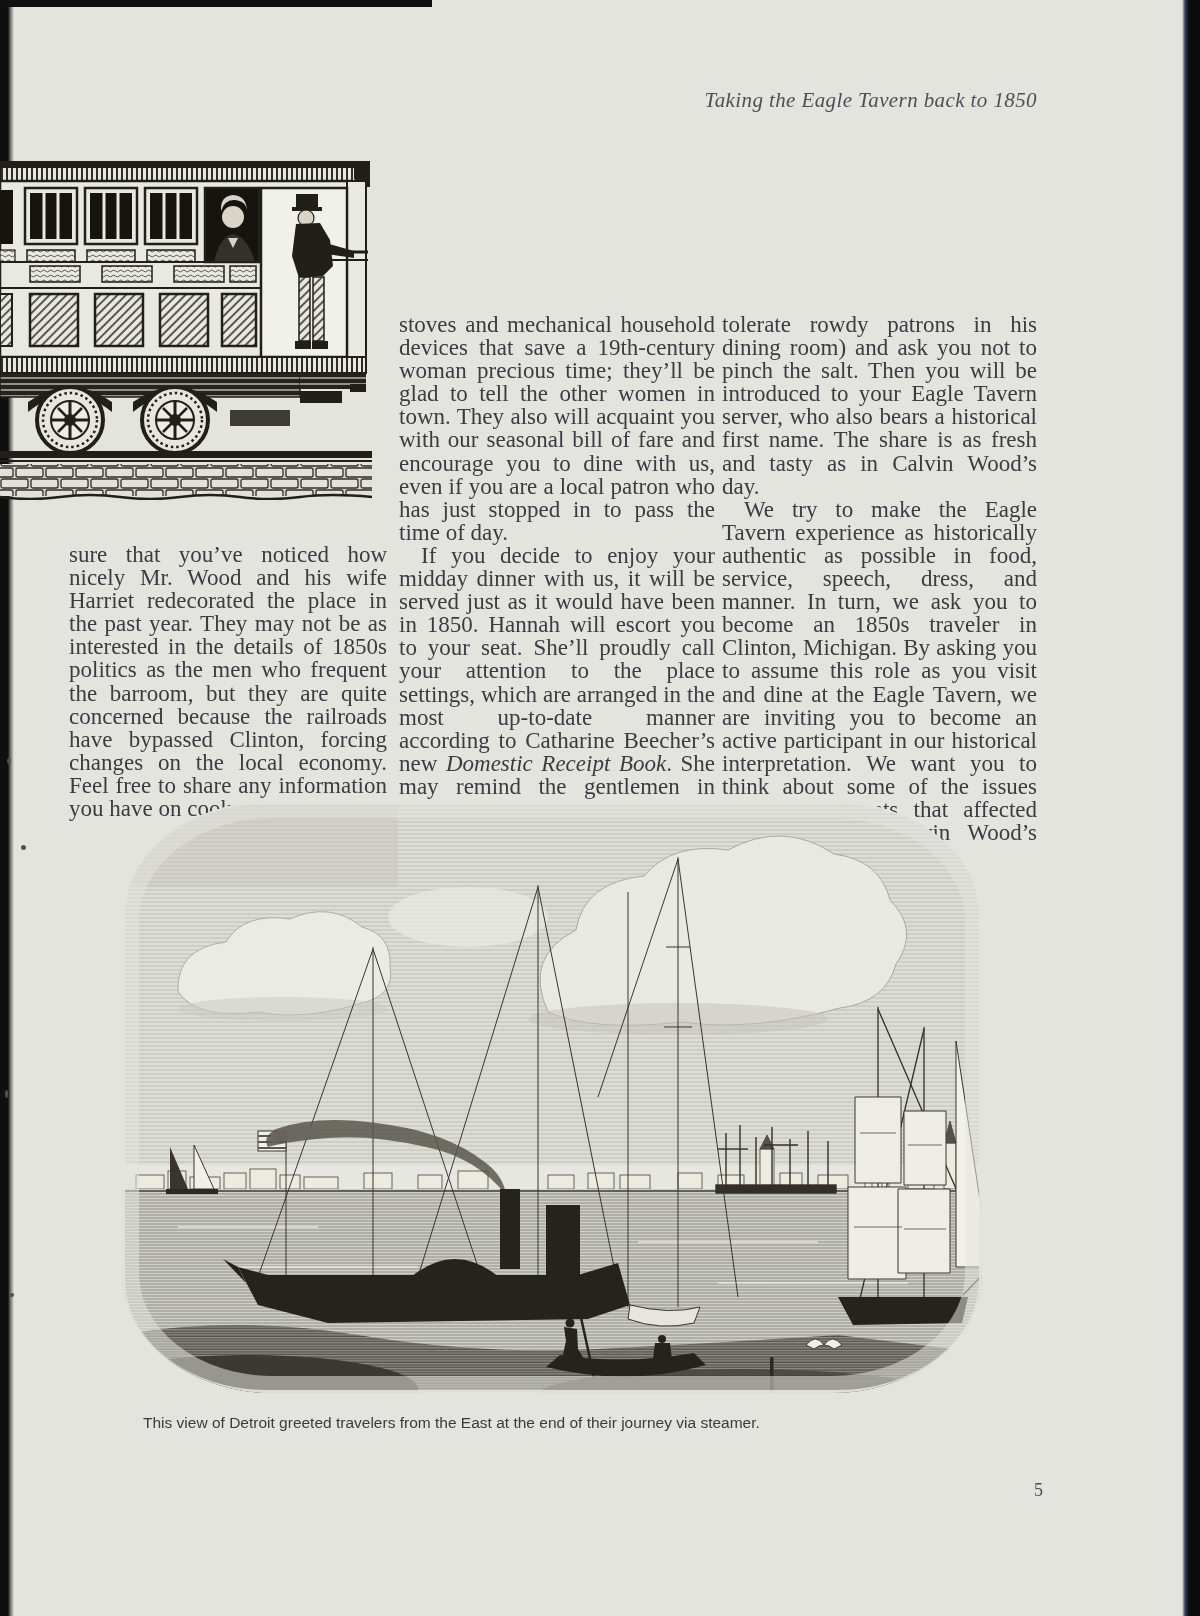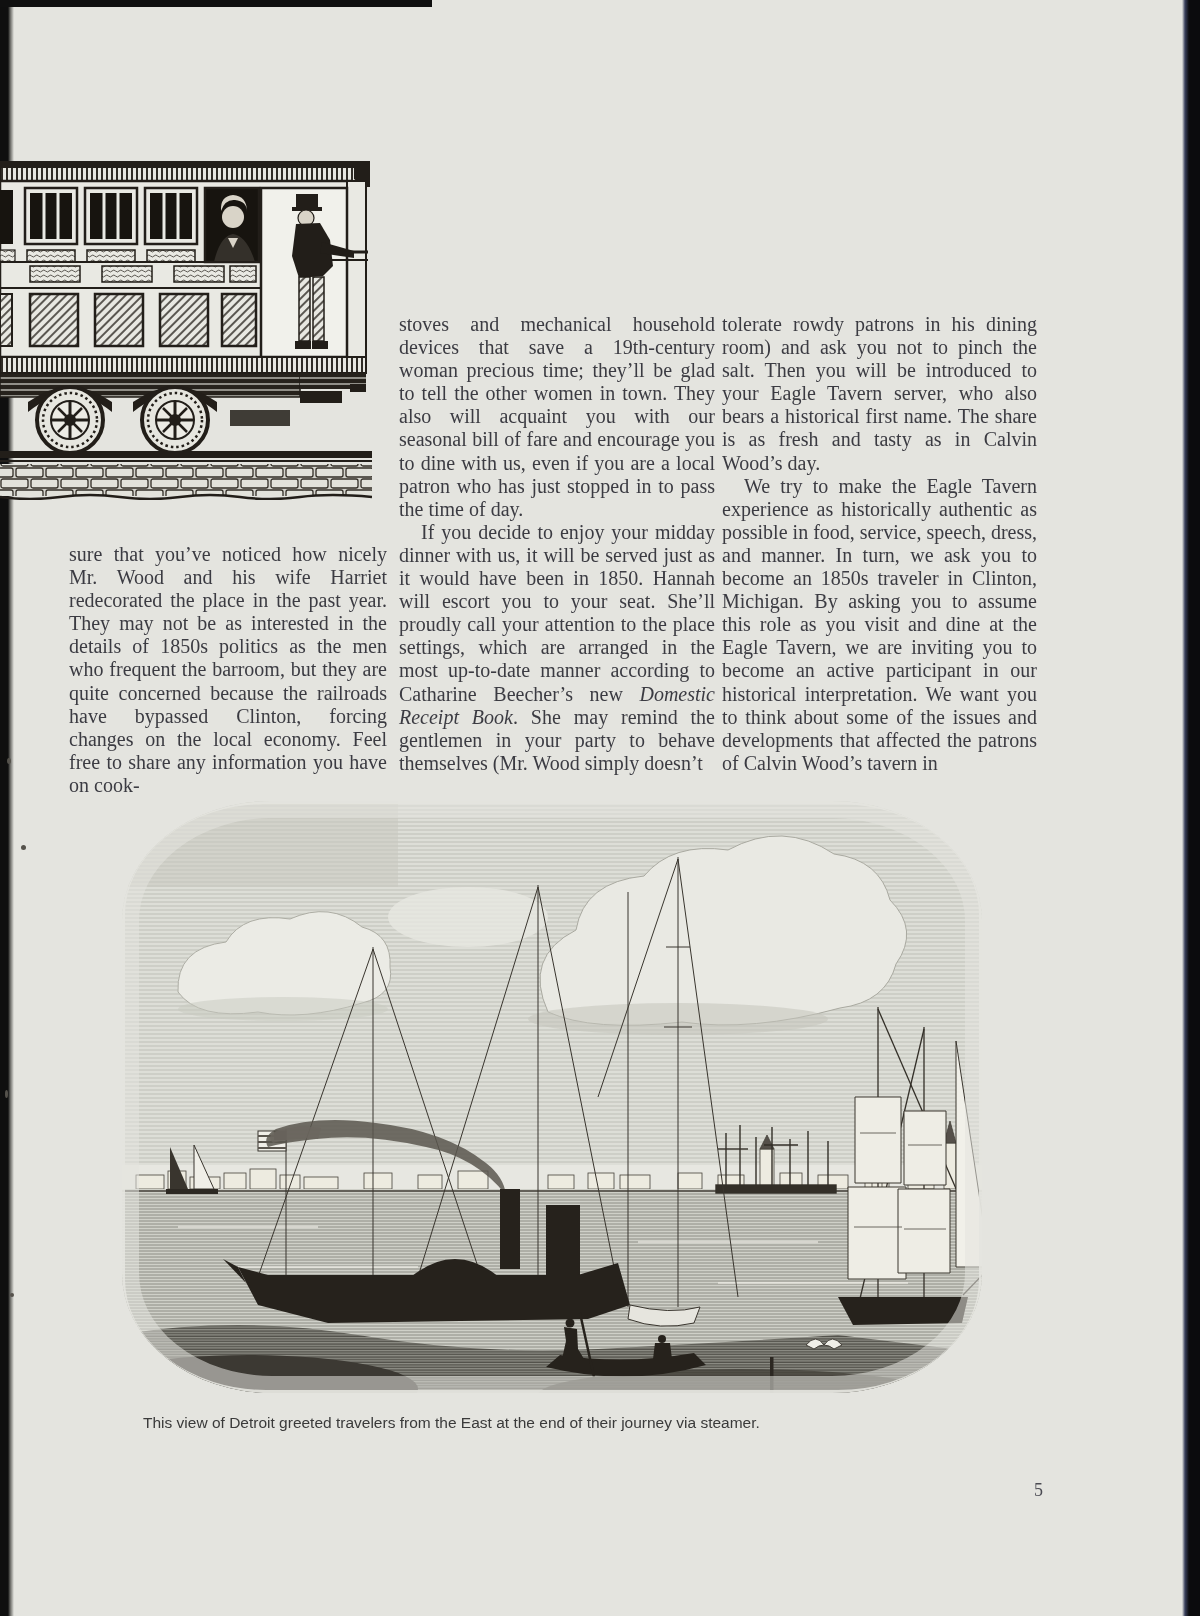--- a/index.html
+++ b/index.html
@@ -16,21 +16,21 @@
     background:linear-gradient(90deg,#0f0f0f 0,#0f0f0f 8px,#62625e 10px,rgba(120,120,116,0) 14px);}
   .edge-top{left:0;top:0;width:432px;height:7px;background:#101010;}
   .edge-right{right:0;top:0;width:18px;height:1616px;
     background:linear-gradient(90deg,rgba(0,0,0,0) 0,#39405c 3px,#0b0b0d 7px,#0b0b0d 100%);}
 
   .running-header{
     position:absolute;top:88px;right:163px;
     font-style:italic;font-size:21px;color:#4e4e58;letter-spacing:0.4px;
   }
 
-  .col{position:absolute;font-size:20px;line-height:23.1px;color:#3b3b42;
+  .col{position:absolute;font-size:23px;line-height:23.1px;color:#3b3b42;
        text-align:justify;}
   .col p{margin:0;}
   .col p.indent{text-indent:22px;}
   .col-left{left:69px;top:543px;width:318px;}
   .col-middle{left:399px;top:313px;width:316px;}
   .col-right{left:722px;top:313px;width:315px;}
 
   figure{margin:0;position:absolute;padding:0;}
   .railcar{left:0;top:148px;width:372px;height:352px;}
   .harbor{left:118px;top:797px;width:868px;height:600px;}
@@ -49,20 +49,21 @@
 </style>
 </head>
 <body>
 
 <div class="page">
 
   <div class="edge edge-left"></div>
   <div class="edge edge-top"></div>
   <div class="edge edge-right"></div>
 
+  <div class="running-header">Taking the Eagle Tavern back to 1850</div>
 
   <figure class="railcar">
     <svg width="372" height="352" viewBox="0 0 372 352">
       <defs>
         <pattern id="diag" width="6" height="6" patternUnits="userSpaceOnUse" patternTransform="rotate(45)">
           <rect width="6" height="6" fill="#e8e8e2"></rect>
           <line x1="1" y1="0" x2="1" y2="6" stroke="#2a2620" stroke-width="1.5"></line>
         </pattern>
         <pattern id="vhatch" width="5" height="10" patternUnits="userSpaceOnUse">
           <rect width="5" height="10" fill="#e8e8e2"></rect>

